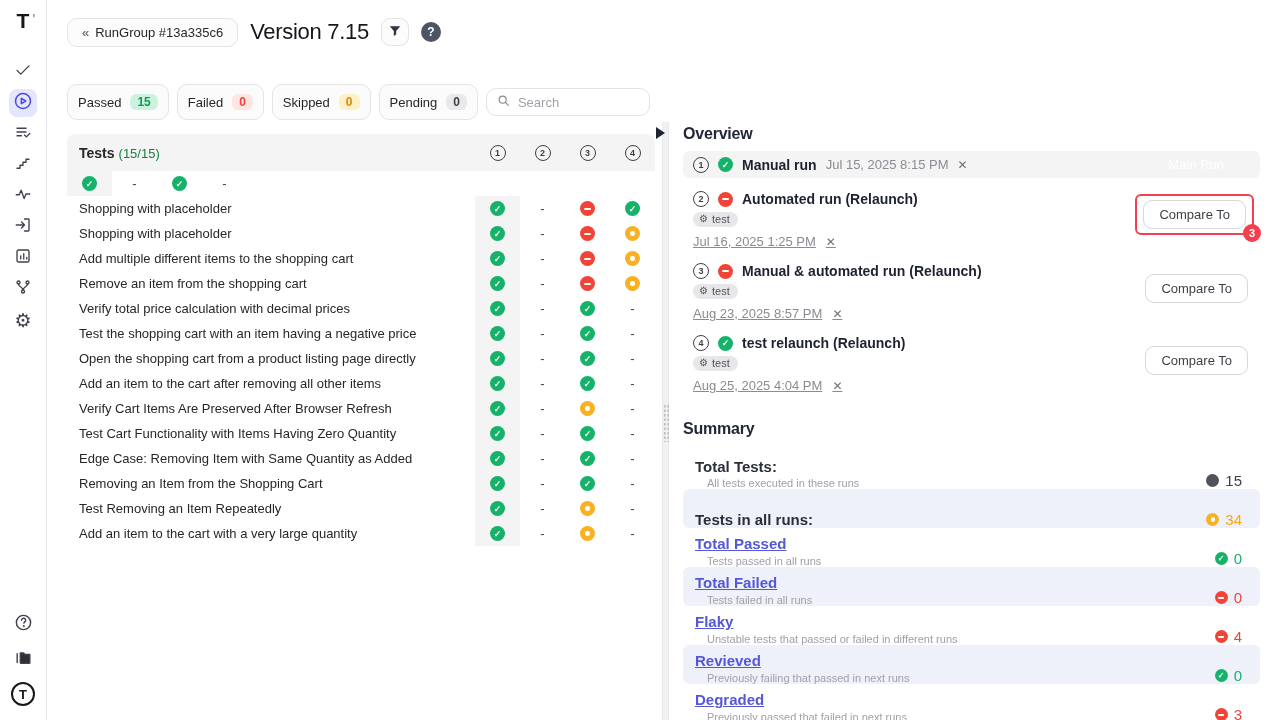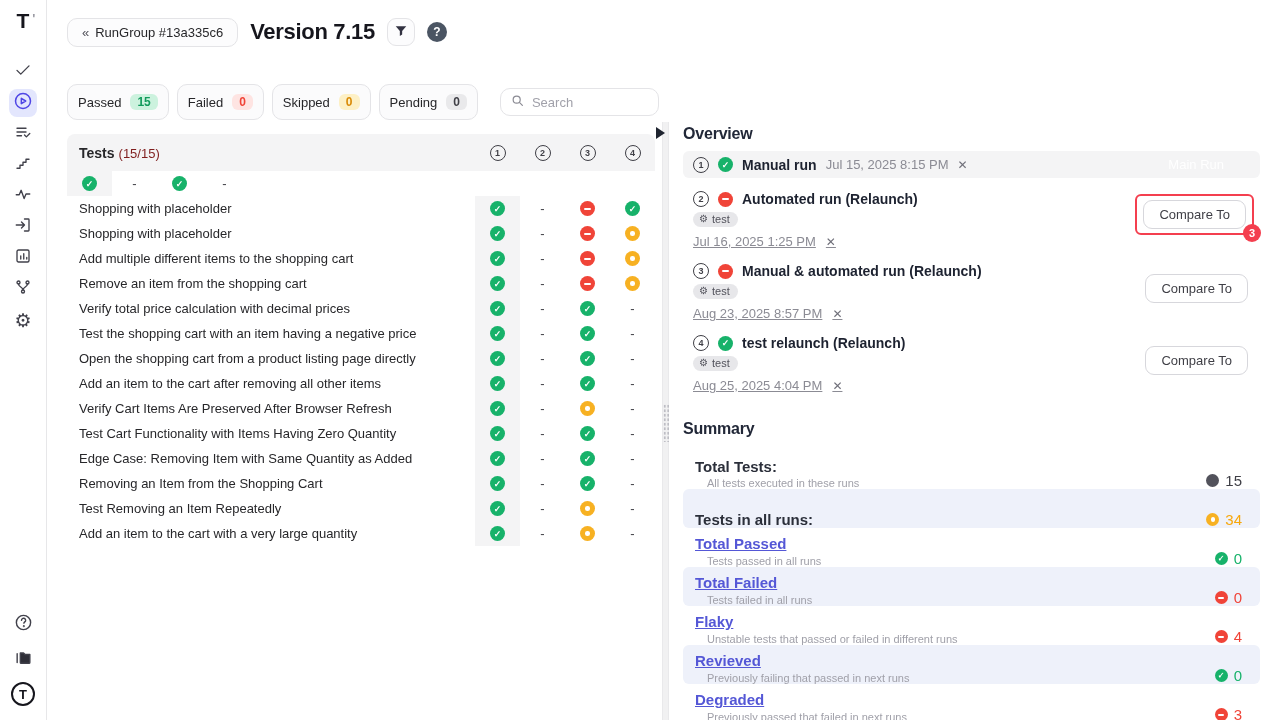--- a/index.html
+++ b/index.html
@@ -21,50 +21,50 @@
   .sb-bottom { margin-top:auto; display:flex; flex-direction:column; gap:8px; align-items:center; }
   .logo-circ { width:24px; height:24px; border:2px solid #16161d; border-radius:50%;
     display:flex; align-items:center; justify-content:center; font-weight:900; font-size:13px; color:#16161d; }
 
   
   .main { flex:1; display:flex; flex-direction:column; }
   .topbar { display:flex; align-items:center; gap:12px; padding:12px 0 0 20px; height:52px; }
   .back-btn { display:flex; align-items:center; gap:8px; border:1px solid #e4e4e7; background:#fcfcfd;
     border-radius:10px; padding:6px 14px; font-size:13px; color:#27272a; cursor:pointer; }
   .back-btn .chev { font-size:13px; color:#52525b; letter-spacing:-2px; }
-  .page-title { font-size:22px; font-weight:700; color:#16161d; letter-spacing:-0.3px; }
+  .page-title { font-size:22px; font-weight:400; color:#16161d; letter-spacing:-0.3px; }
   .funnel-btn { width:28px; height:28px; border:1px solid #e4e4e7; background:#fcfcfd; border-radius:9px;
     display:flex; align-items:center; justify-content:center; cursor:pointer; }
   .help-btn { width:20px; height:20px; border-radius:50%; background:#4b5563; color:#fff; font-size:12px;
     font-weight:700; display:flex; align-items:center; justify-content:center; cursor:pointer; }
 
   .content { flex:1; display:flex; min-height:0; }
   .left-pane { width:612px; padding:32px 0 0 20px; flex-shrink:0; }
 
   
   .filters-row { display:flex; gap:8px; align-items:center; }
   .ftab { display:flex; align-items:center; gap:9px; border:1px solid #e4e4e7; background:#fbfbfc;
     border-radius:10px; padding:9px 10px; font-size:13px; color:#27272a; cursor:pointer;
     font-family:"Liberation Sans", sans-serif; }
   .fbadge { border-radius:6px; padding:1px 7px; font-size:12px; font-weight:600; }
   .fbadge-passed { background:#ccf2de; color:#119a5b; }
   .fbadge-failed { background:#fee4e2; color:#f04438; }
   .fbadge-skipped { background:#fdf0c5; color:#d98a06; }
   .fbadge-pending { background:#e9e9eb; color:#3f3f46; }
   .search-box { display:flex; align-items:center; gap:8px; border:1px solid #e4e4e7; border-radius:10px;
-    background:#fff; padding:5px 10px; margin-left:14px; width:164px; height:28px; }
+    background:#fff; padding:5px 10px; width:164px; height:28px; }
   .search-box input { border:none; outline:none; font-size:13px; width:110px; color:#27272a;
     font-family:"Liberation Sans", sans-serif; background:transparent; }
   .search-box input::placeholder { color:#a1a1aa; }
 
   
   .tests-table { margin-top:14px; width:588px; }
   .t-head { display:flex; align-items:center; height:37px; background:#f4f4f5; border-radius:8px 8px 0 0; }
   .t-head-title { flex:1; padding-left:12px; font-size:14px; font-weight:700; color:#27272a; }
-  .t-head-title .cnt { font-weight:400; color:#7f1d1d; font-size:13px; margin-left:4px; }
+  .t-head-title .cnt { font-weight:400; color:#15803d; font-size:13px; margin-left:4px; }
   .t-col { width:45px; display:flex; align-items:center; justify-content:center; align-self:stretch; }
   .cnum { width:16px; height:16px; border:1.6px solid #3f3f46; border-radius:50%; font-size:9px;
     font-weight:700; color:#3f3f46; display:inline-flex; align-items:center; justify-content:center; flex-shrink:0; }
   .t-row { display:flex; align-items:center; height:25px; }
   .t-name { flex:1; padding-left:12px; font-size:13px; color:#27272a; white-space:nowrap; overflow:hidden; }
   .t-cell { width:45px; display:flex; align-items:center; justify-content:center; align-self:stretch; }
   .t-cell.c1, .t-col.c1 { background:#f4f4f5; }
   .dash { color:#3f3f46; font-size:13px; }
 
   

